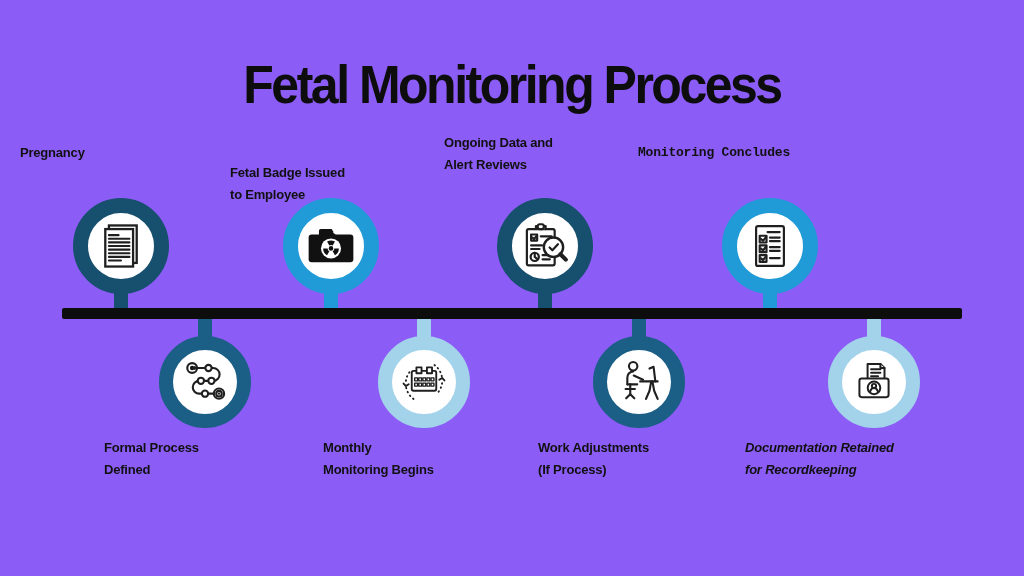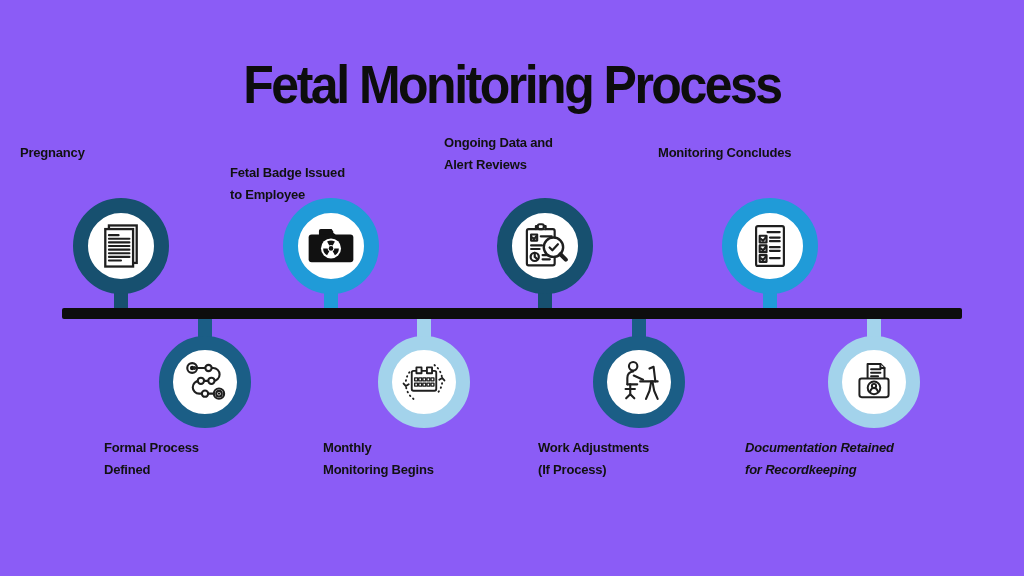--- a/index.html
+++ b/index.html
@@ -32,21 +32,21 @@
 </head>
 <body>
 
 <div class="canvas">
 
   <div class="title">Fetal Monitoring Process</div>
 
   <div class="step-label" style="left:20px;top:142px;width:202px;"><span>Pregnancy</span><br></div>
   <div class="step-label" style="left:230px;top:142px;width:202px;margin-top:20px;"><span>Fetal Badge Issued</span><br><span>to Employee</span></div>
   <div class="step-label" style="left:444px;top:132px;width:202px;"><span>Ongoing Data and</span><br><span>Alert Reviews</span></div>
-  <div class="step-label" style="left:658px;top:142px;width:240px;"><span>Monitoring Concludes</span><br></div>
+  <div class="step-label" style="left:638px;top:142px;width:240px;font-family:Liberation Mono, monospace;"><span>Monitoring Concludes</span><br></div>
 
   <div class="stem" style="left: 114px; top: 284px; height: 30px; background-color: rgb(23, 80, 111);"></div>
   <div class="stem" style="left: 324px; top: 284px; height: 30px; background-color: rgb(32, 155, 216);"></div>
   <div class="stem" style="left: 538px; top: 284px; height: 30px; background-color: rgb(23, 80, 111);"></div>
   <div class="stem" style="left: 763px; top: 284px; height: 30px; background-color: rgb(32, 155, 216);"></div>
   <div class="stem" style="left: 198px; top: 314px; height: 28px; background-color: rgb(27, 94, 134);"></div>
   <div class="stem" style="left: 417px; top: 314px; height: 28px; background-color: rgb(163, 211, 235);"></div>
   <div class="stem" style="left: 632px; top: 314px; height: 28px; background-color: rgb(27, 94, 134);"></div>
   <div class="stem" style="left: 867px; top: 314px; height: 28px; background-color: rgb(163, 211, 235);"></div>
 

